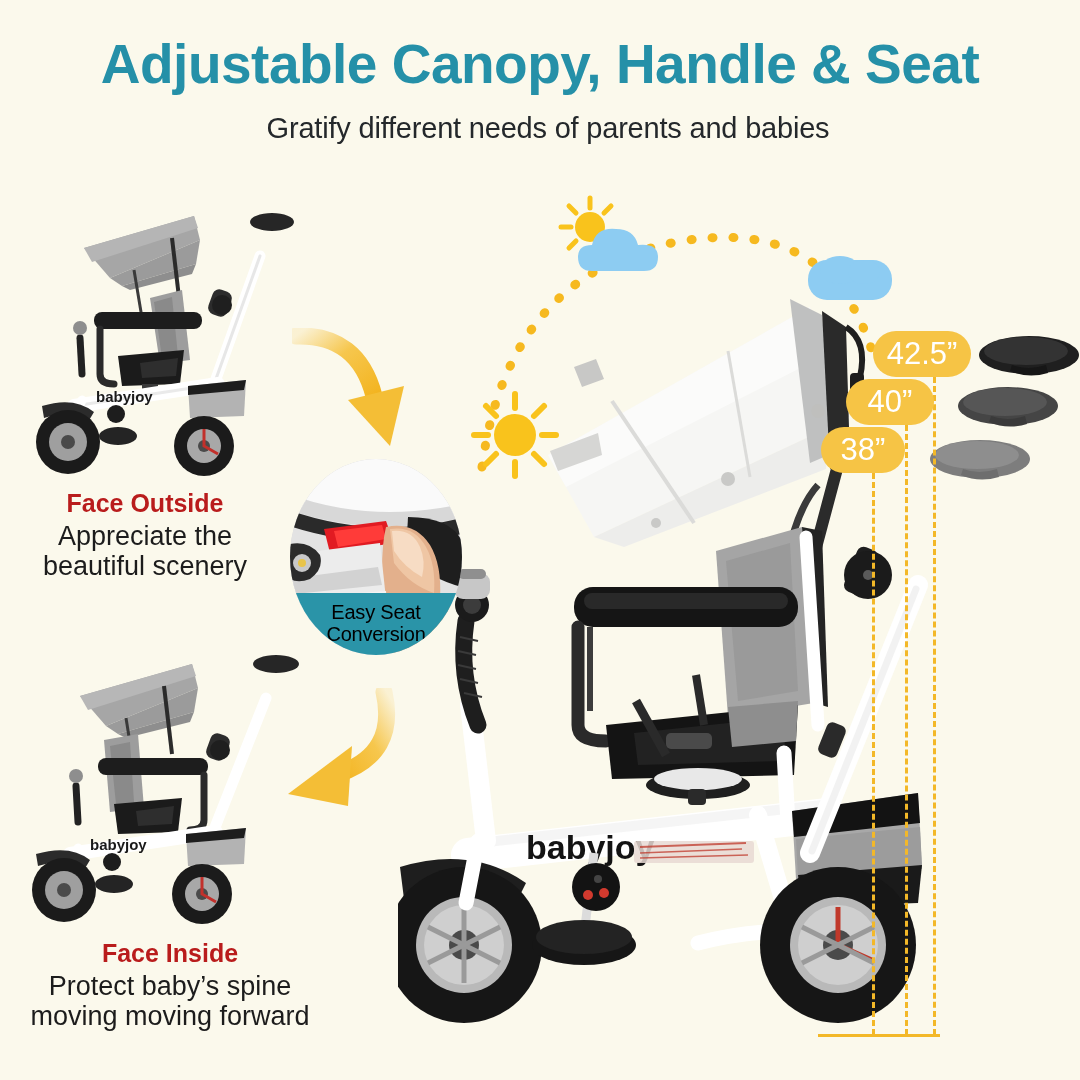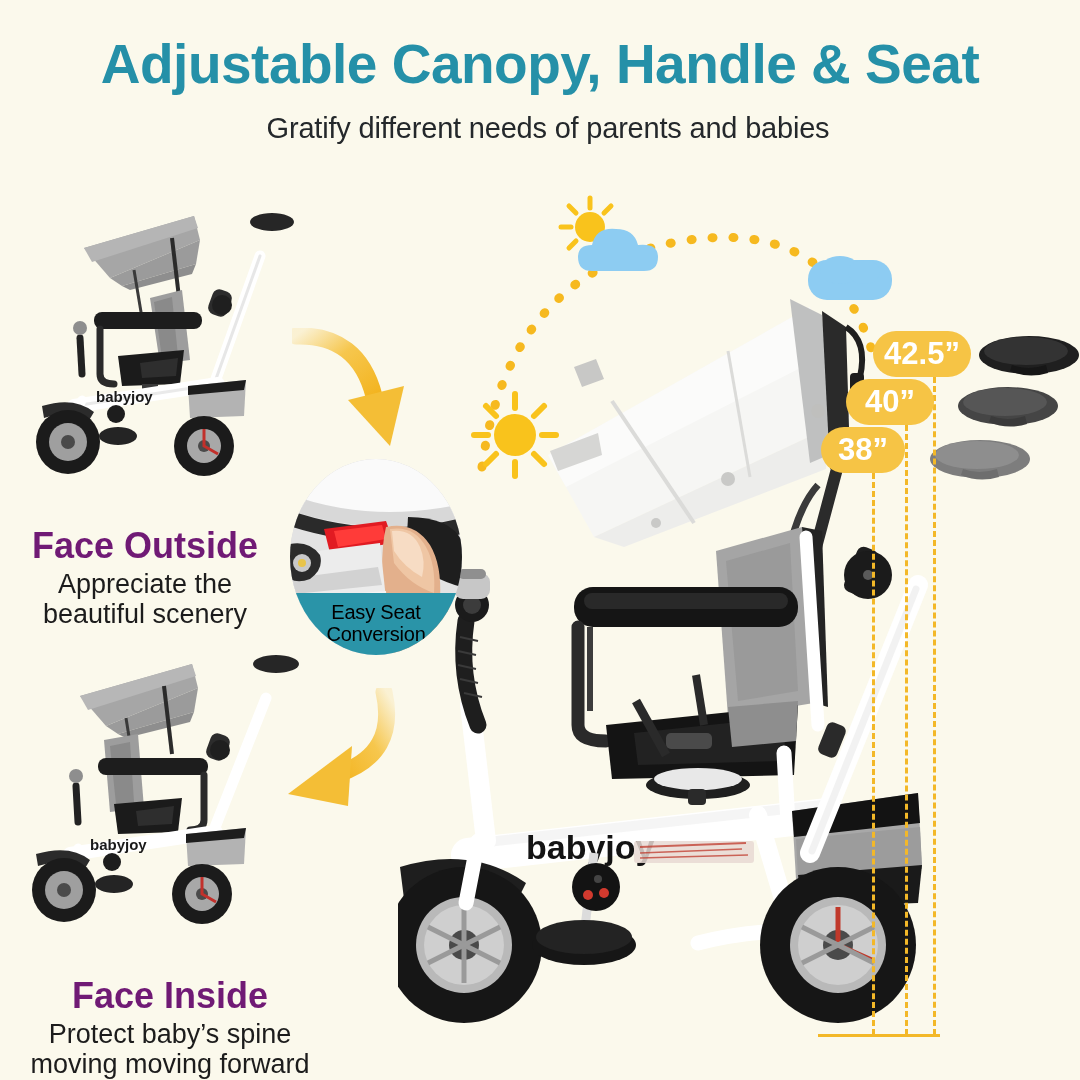--- a/index.html
+++ b/index.html
@@ -17,21 +17,21 @@
     font-size:55px;font-weight:bold;color:#2590A8;letter-spacing:-0.5px;
     line-height:1.05;
   }
   .subtitle{
     position:absolute;top:112px;left:0;width:1080px;text-align:center;
     font-size:29px;color:#24282B;font-weight:400;letter-spacing:-0.2px;margin-left:8px;
   }
 
   
   .cap{position:absolute;text-align:center;}
-  .cap .h{font-size:36px;font-weight:bold;color:#701a75;line-height:1.1;margin-top:36px;}
+  .cap .h{font-size:25px;font-weight:bold;color:#b91c1c;line-height:1.1;}
   .cap .p{font-size:27px;color:#1C1C1C;line-height:1.13;margin-top:3px;}
 
   .cap-outside{left:0px;top:490px;width:290px;}
   .cap-inside{left:0px;top:940px;width:340px;}
 
   
   .trike{position:absolute;}
   .trike-tl{left:22px;top:178px;width:300px;height:300px;}
   .trike-bl{left:14px;top:612px;width:310px;height:318px;}
   .trike-main{left:398px;top:255px;width:560px;height:790px;}
@@ -59,21 +59,21 @@
   
   .wx{position:absolute;}
   .sun-lo{left:462px;top:382px;width:106px;height:106px;}
   .suncloud{left:548px;top:193px;width:126px;height:94px;}
   .cloud-r{left:806px;top:252px;width:88px;height:54px;}
   .arc{position:absolute;left:470px;top:185px;width:420px;height:290px;}
 
   
   .badge{
     position:absolute;height:46px;border-radius:23px;background:#F6C445;
-    color:#FFFFFF;font-size:31px;font-weight:bold;
+    color:#FFFFFF;font-size:31px;font-weight:normal;
     display:flex;align-items:center;justify-content:center;
     letter-spacing:0px;padding:0 20px;box-sizing:border-box;
   }
   .badge-0{left:873px;top:331px;width:98px;}
   .badge-1{left:846px;top:379px;width:88px;}
   .badge-2{left:821px;top:427px;width:84px;text-align:right;}
 
   .guide{position:absolute;width:0;border-left:3px dashed #F3B828;}
   .g0{left:933px;top:377px;height:658px;}
   .g1{left:905px;top:425px;height:610px;}

